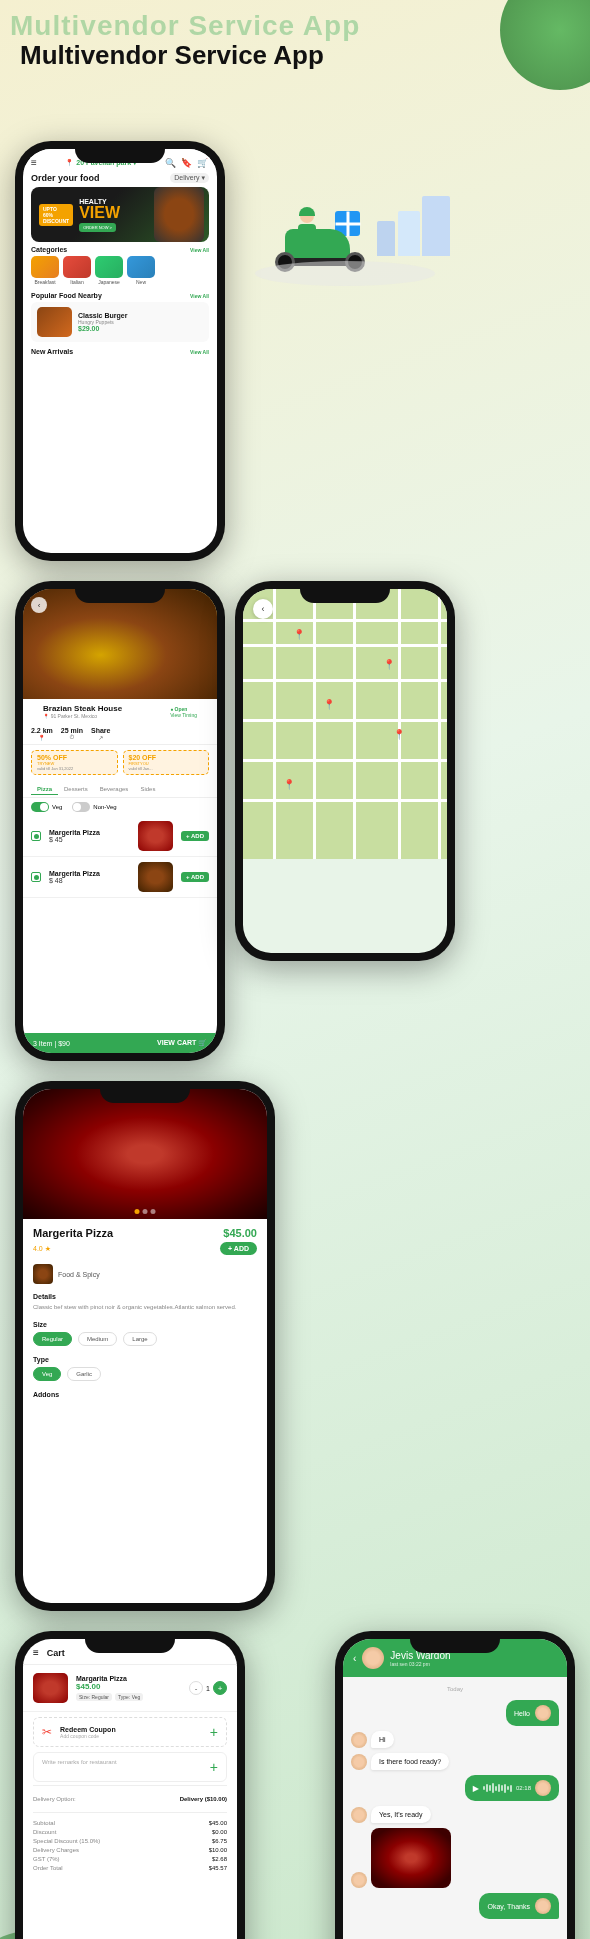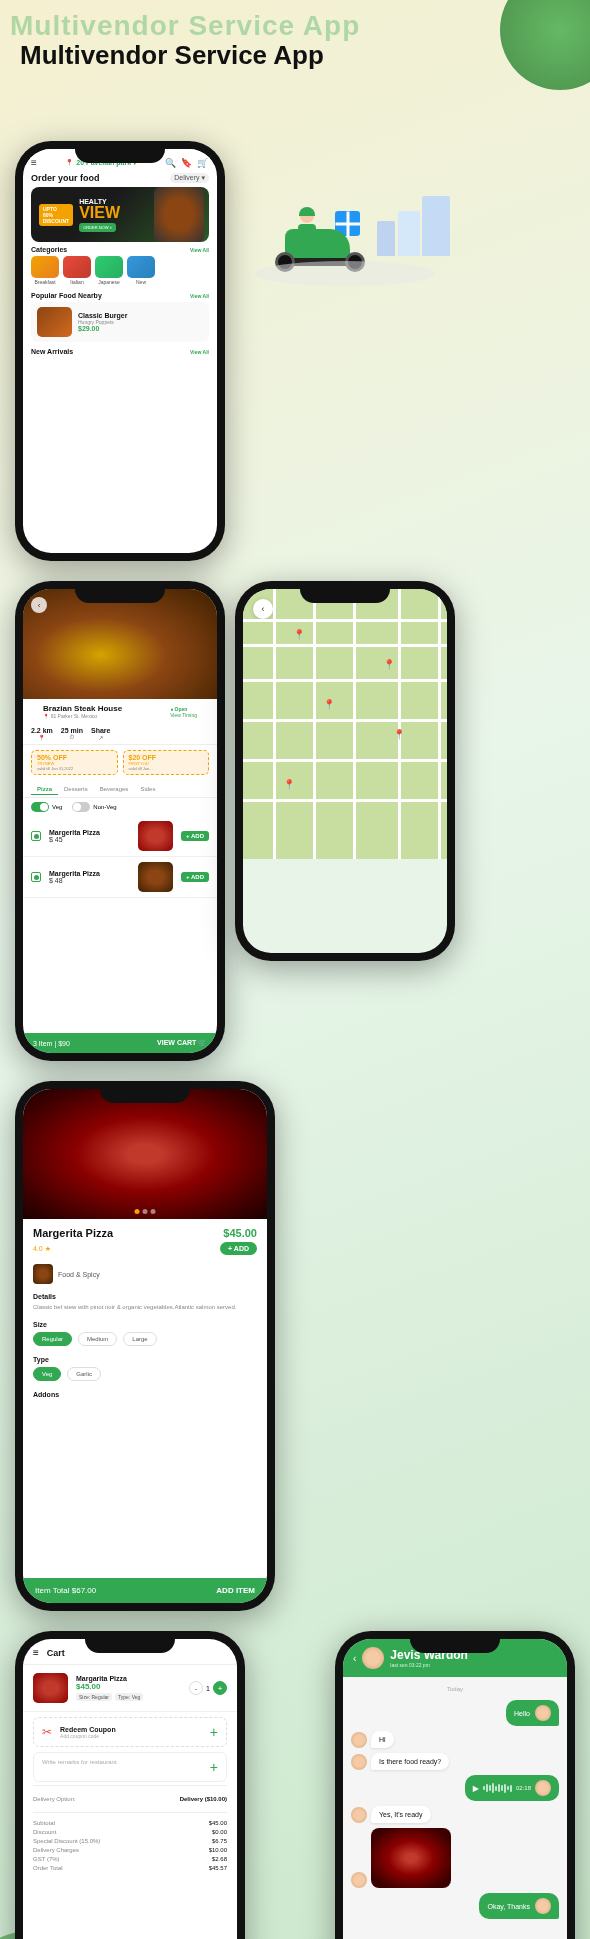--- a/index.html
+++ b/index.html
@@ -729,21 +729,21 @@
       background: #33a853;
       padding: 8px 10px;
       display: flex; align-items: center; gap: 6px;
     }
     .chat-back { color: #fff; font-size: 10px; }
     .chat-avatar {
       width: 22px; height: 22px;
       border-radius: 50%;
       background: radial-gradient(ellipse, #f5cba7 40%, #d4a574 100%);
     }
-    .chat-user-info .chat-name { font-size: 12px; color: #fff; font-weight: 700; }
+    .chat-user-info .chat-name { font-size: 10px; color: #fff; font-weight: 400; }
     .chat-user-info .chat-status { font-size: 5px; color: rgba(255,255,255,0.8); }
 
     .chat-messages {
       padding: 6px 8px;
       display: flex;
       flex-direction: column;
       gap: 5px;
       height: 330px;
       overflow-y: auto;
     }
@@ -1125,24 +1125,20 @@
         <div class="type-section">
           <div class="type-title">Type</div>
           <div class="type-options">
             <div class="type-btn active">Veg</div>
             <div class="type-btn">Garlic</div>
           </div>
         </div>
 
         <div class="addons-title">Addons</div>
 
-        <div class="add-item-bar">
-          <span class="item-total">Item Total $67.00</span>
-          <span class="add-item-btn">ADD ITEM</span>
-        </div>
       </div>
     </div>
   </div>
 
 </div>
 
 <div class="section-bottom-row">
 
   <div class="phone phone-cart">
     <div class="phone-notch"></div>

